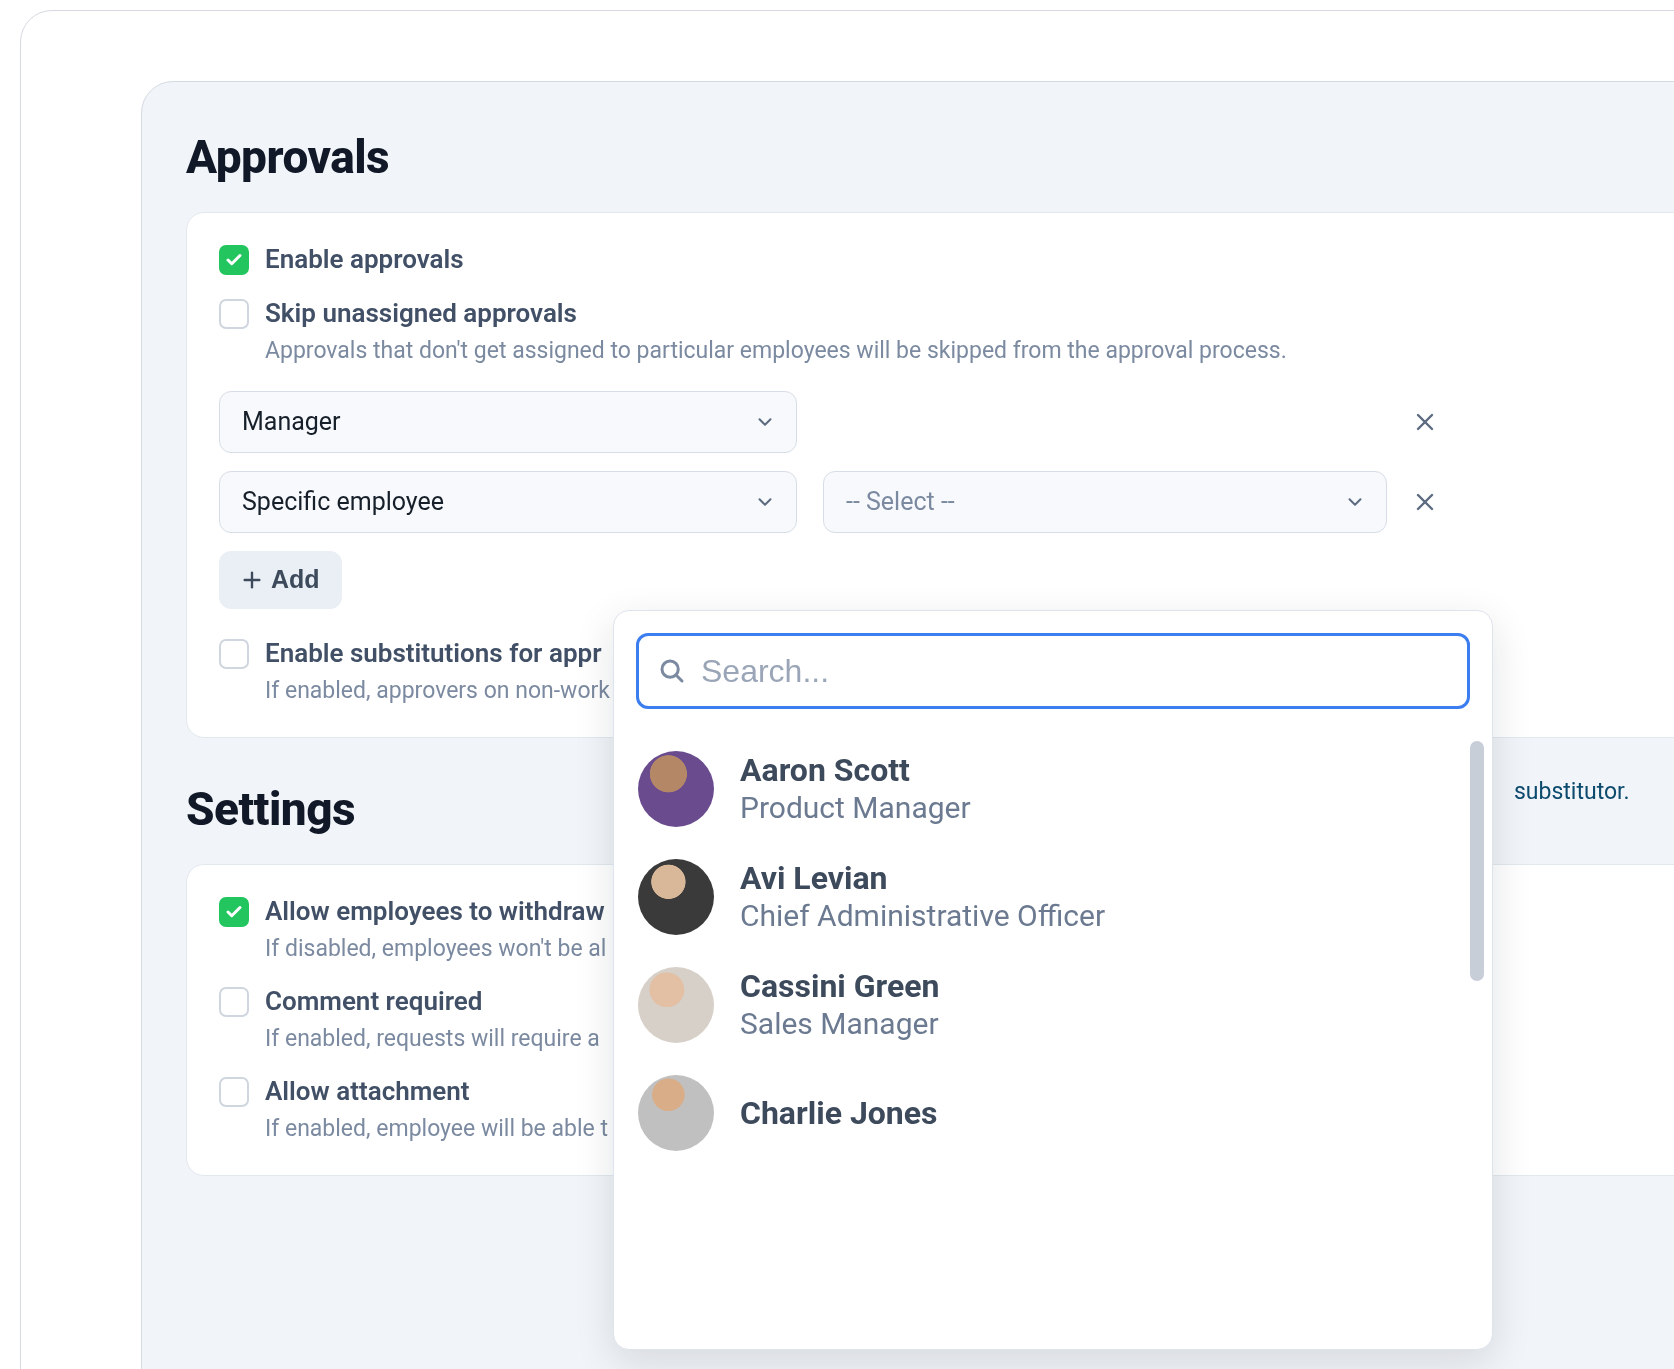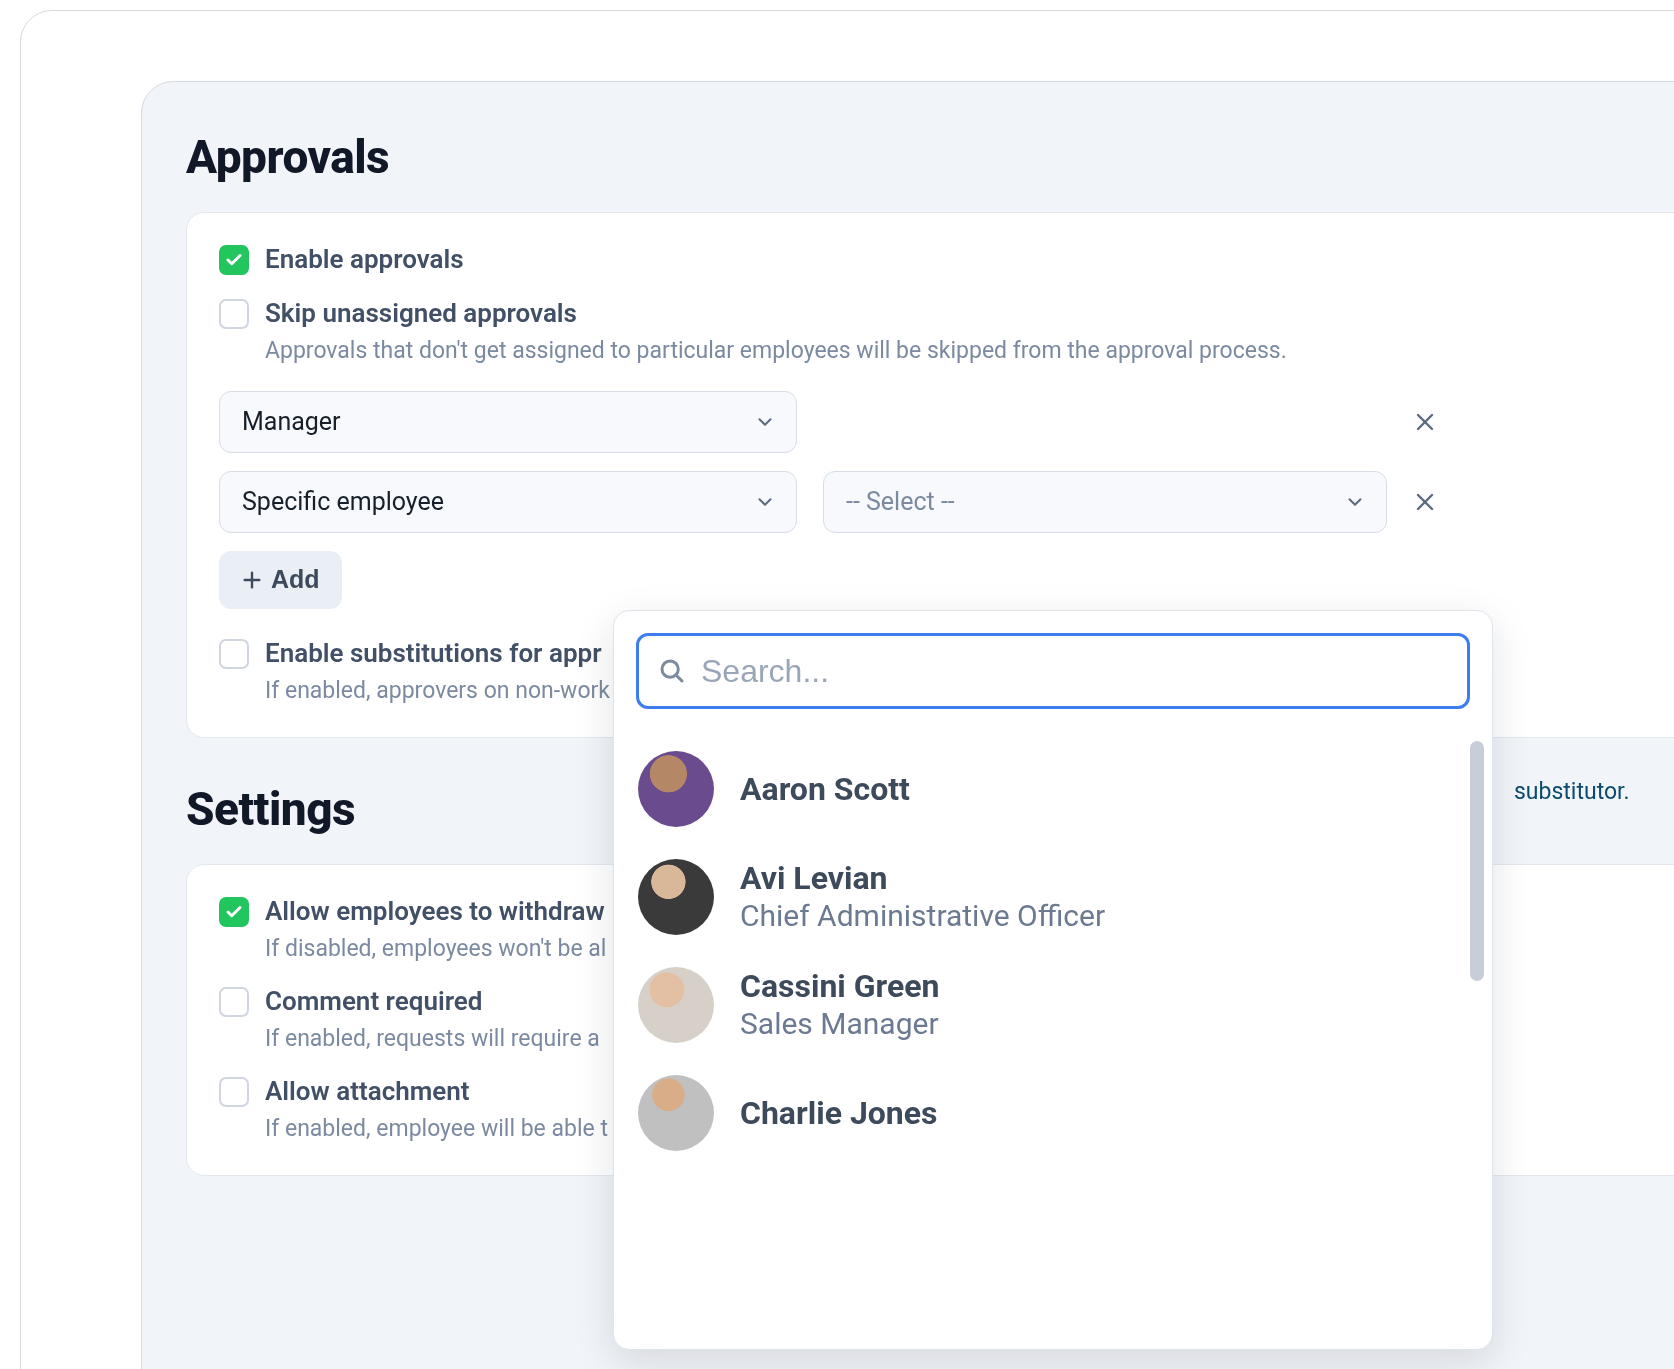--- a/index.html
+++ b/index.html
@@ -349,20 +349,21 @@
         <circle cx="10.5" cy="10.5" r="6.5"></circle>
         <line x1="20" y1="20" x2="15.2" y2="15.2"></line>
       </svg>
     <input class="search-input" placeholder="Search..." style="">
   </div>
   <div class="employee-list">
     <div class="employee-item">
       <div class="avatar avatar-0"></div>
       <div class="emp-texts">
         <div class="emp-name">Aaron Scott</div>
+        <div class="emp-role">Product Manager</div>
       </div>
     </div>
     <div class="employee-item">
       <div class="avatar avatar-1"></div>
       <div class="emp-texts">
         <div class="emp-name">Avi Levian</div>
         <div class="emp-role">Chief Administrative Officer</div>
       </div>
     </div>
     <div class="employee-item">

